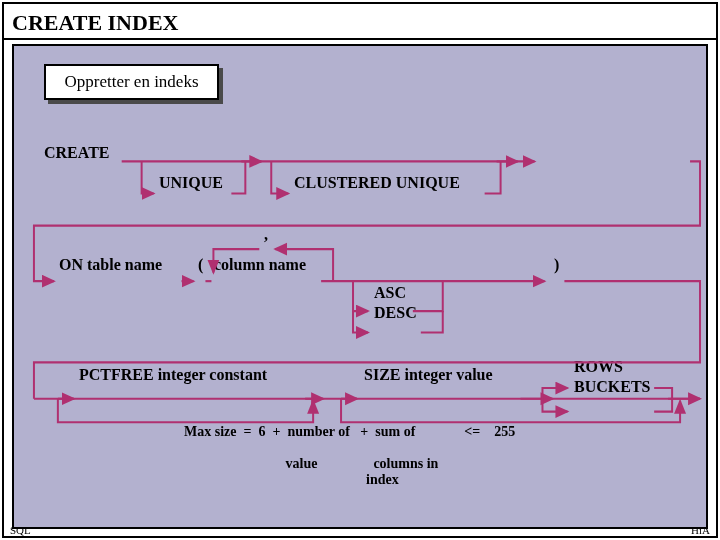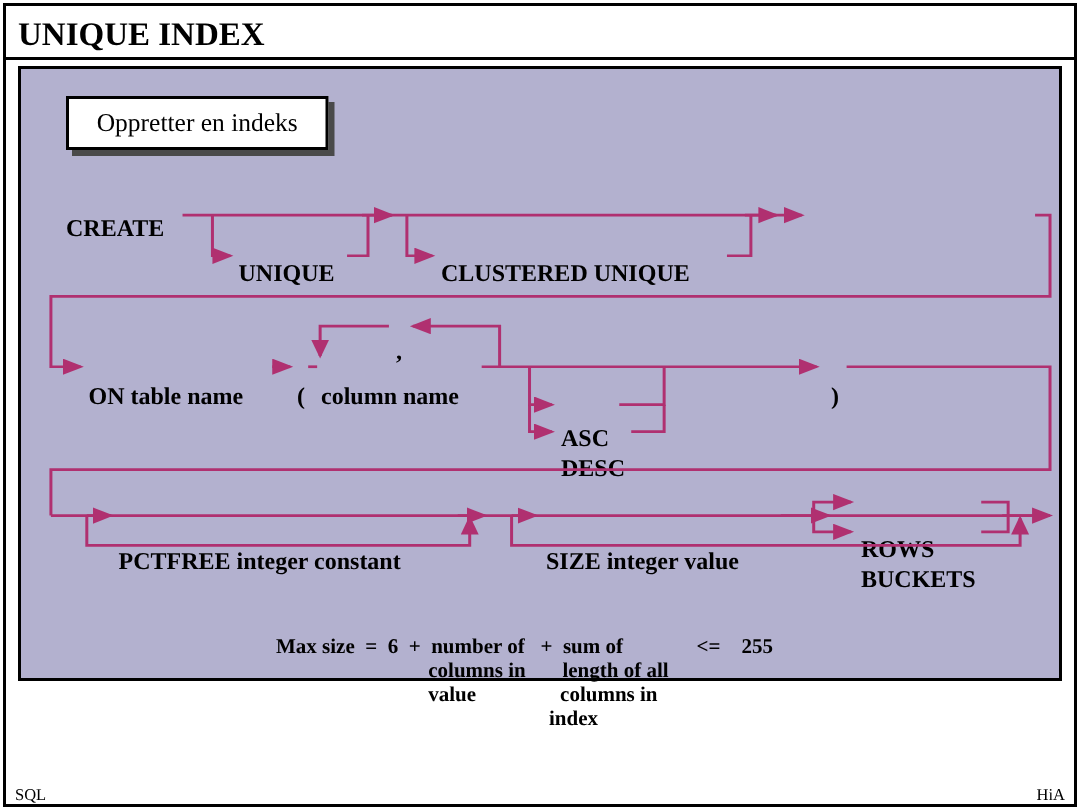--- a/index.html
+++ b/index.html
@@ -26,21 +26,21 @@
   }
   .hr {
     height: 2px;
     background: #000;
     margin-bottom: 4px;
   }
   .canvas {
     background: #b3b1cf;
     margin: 4px 8px 0 8px;
     border: 2px solid #000;
-    height: 410px;
+    height: 485px;
     position: relative;
     padding-left: 12px;
   }
   .subtitle-box {
     position: absolute;
     left: 30px; top: 18px;
     width: 175px; height: 36px;
     background: #fff;
     border: 2px solid #000;
     text-align: center;
@@ -77,21 +77,21 @@
     position: absolute;
     left: 0; top: 0;
     width: 100%; height: 100%;
     pointer-events: none;
   }
 </style>
 </head>
 <body>
 
 <div class="outer-frame">
-  <div class="title">UNIQUE INDEX</div>
+  <div class="title">CREATE INDEX</div>
   <div class="hr"></div>
 
   <div class="canvas">
 
     <div class="subtitle-box">Oppretter en indeks</div>
 
     <div class="node" style="left:30px;  top:98px;">CREATE</div>
     <div class="node" style="left:145px; top:128px;">UNIQUE</div>
     <div class="node" style="left:280px; top:128px;">CLUSTERED UNIQUE</div>
 
@@ -102,21 +102,20 @@
     <div class="node" style="left:540px; top:210px;">)</div>
     <div class="node" style="left:360px; top:238px;">ASC</div>
     <div class="node" style="left:360px; top:258px;">DESC</div>
 
     <div class="node" style="left:65px;  top:320px;">PCTFREE integer constant</div>
     <div class="node" style="left:350px; top:320px;">SIZE integer value</div>
     <div class="node" style="left:560px; top:312px;">ROWS</div>
     <div class="node" style="left:560px; top:332px;">BUCKETS</div>
 
     <div class="formula" style="left:170px; top:378px;">Max size  =  6  +  number of   +  sum of              &lt;=    255</div>
-    <div class="formula" style="left:170px; top:394px;">                             columns in       length of all</div>
     <div class="formula" style="left:170px; top:410px;">                             value                columns in</div>
     <div class="formula" style="left:170px; top:426px;">                                                    index</div>
 
     <svg class="flow" viewBox="0 0 694 450" preserveAspectRatio="none">
       <defs>
         <marker id="ah" markerWidth="8" markerHeight="8" refX="6" refY="3" orient="auto">
           <path d="M0,0 L7,3 L0,6 Z" fill="#b03070"></path>
         </marker>
       </defs>
       <g stroke="#b03070" stroke-width="2" fill="none">

